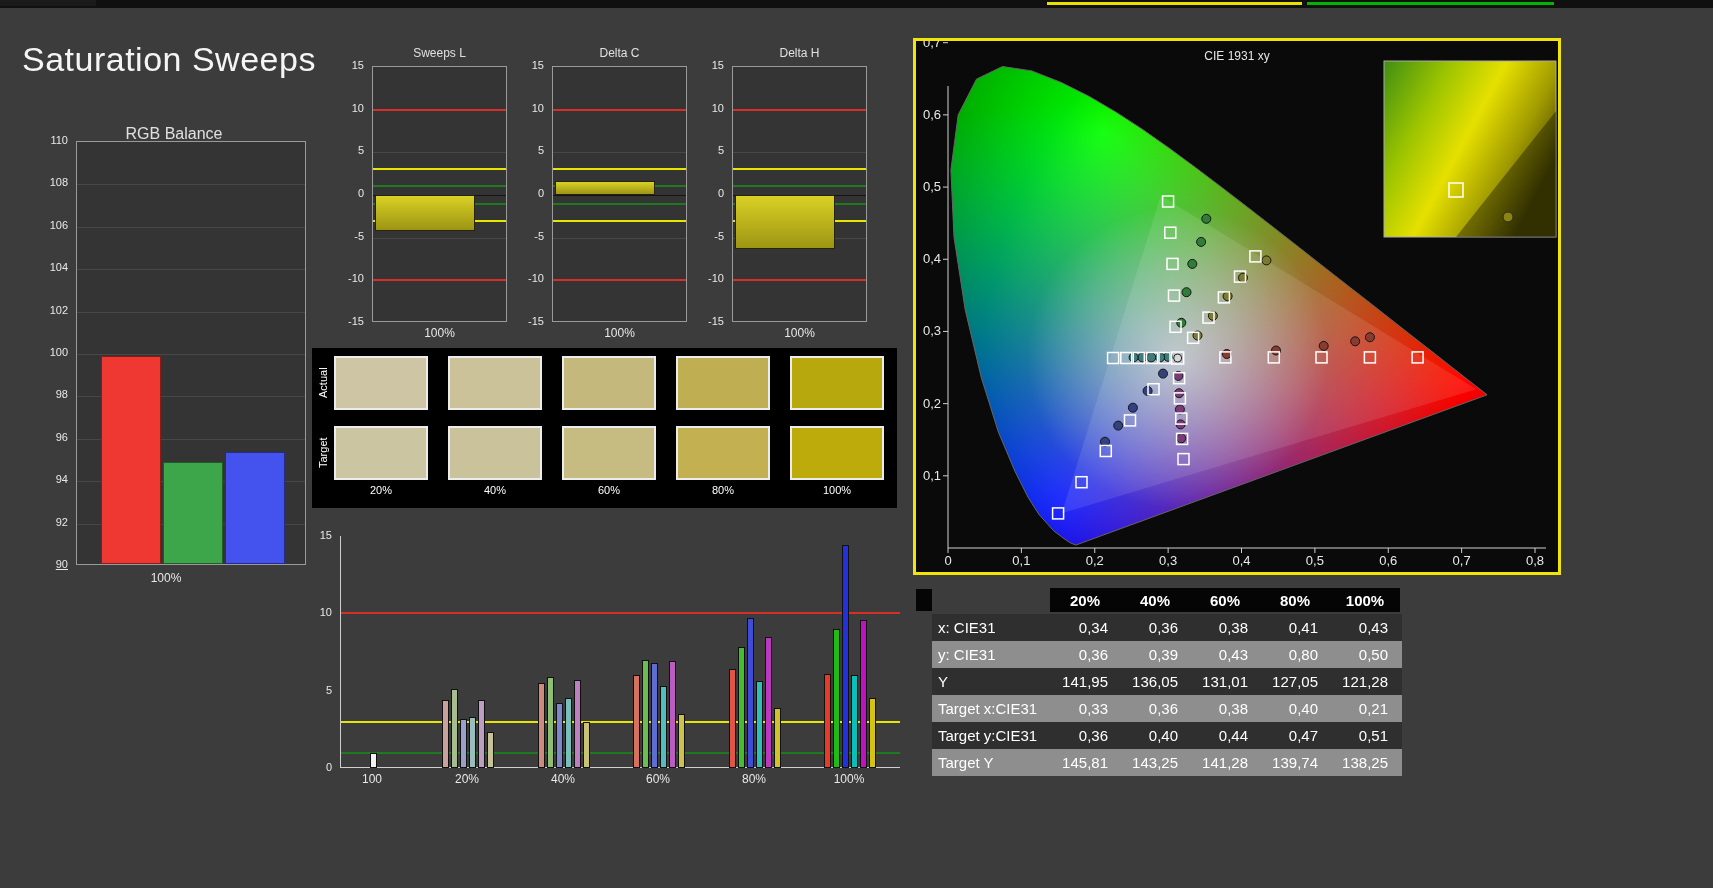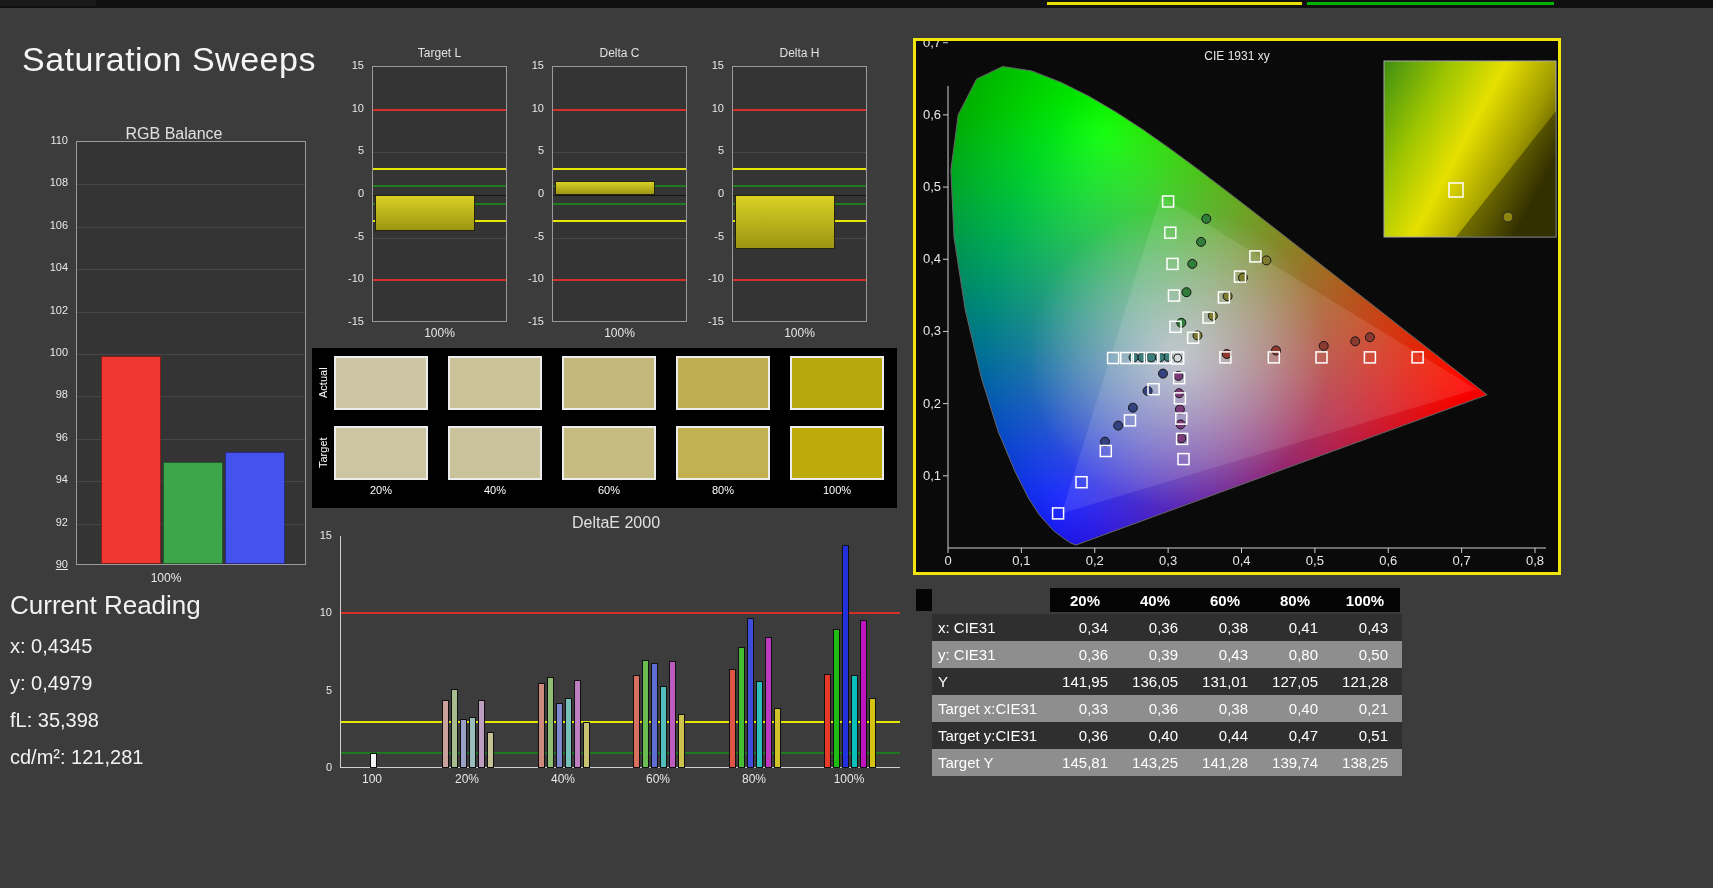--- a/index.html
+++ b/index.html
@@ -112,30 +112,23 @@
         <div class="gridline" style="top: 127.2px;"></div>
         <div class="gridline" style="top: 84.8px;"></div>
         <div class="gridline" style="top: 42.4px;"></div>
         <div class="rgbbar" style="left: 24px; width: 60px; height: 207.76px; background: rgb(238, 56, 49);"></div>
         <div class="rgbbar" style="left: 86px; width: 60px; height: 101.76px; background: rgb(61, 166, 75);"></div>
         <div class="rgbbar" style="left: 148px; width: 60px; height: 112.36px; background: rgb(69, 83, 238);"></div>
       </div>
     <div id="rgb-xlabel">100%</div>
   </div>
 
-  <div id="current-reading">
-    <div id="cr-title">Current Reading</div>
-    <div class="cr-line">x: 0,4345</div>
-    <div class="cr-line">y: 0,4979</div>
-    <div class="cr-line">fL: 35,398</div>
-    <div class="cr-line">cd/m²: 121,281</div>
-  </div>
 
   <div id="delta-l" class="delta-chart">
-    <div class="delta-title">Target L</div>
+    <div class="delta-title">Sweeps L</div>
     <div class="delta-ylabels">
         <div class="ytick" style="top: 269px;">-15</div>
         <div class="ytick" style="top: 226.333px;">-10</div>
         <div class="ytick" style="top: 183.667px;">-5</div>
         <div class="ytick" style="top: 141px;">0</div>
         <div class="ytick" style="top: 98.3333px;">5</div>
         <div class="ytick" style="top: 55.6667px;">10</div>
         <div class="ytick" style="top: 13px;">15</div>
       </div>
     <div class="delta-plot">
@@ -228,21 +221,20 @@
         <div class="swatch" style="left: 456px; top: 78px; background: rgb(188, 171, 11);"></div>
         <div class="swlabel" style="left: 0px;">20%</div>
         <div class="swlabel" style="left: 114px;">40%</div>
         <div class="swlabel" style="left: 228px;">60%</div>
         <div class="swlabel" style="left: 342px;">80%</div>
         <div class="swlabel" style="left: 456px;">100%</div>
       </div>
   </div>
 
   <div id="de-chart">
-    <div class="chart-title" style="top:2px;">DeltaE 2000</div>
     <div id="de-ylabels">
         <div class="ytick" style="top: 249px;">0</div>
         <div class="ytick" style="top: 171.667px;">5</div>
         <div class="ytick" style="top: 94.3333px;">10</div>
         <div class="ytick" style="top: 17px;">15</div>
       </div>
     <div id="de-plot">
         <div class="refline" style="top: 76.3333px; background: rgb(214, 47, 40);"></div>
         <div class="refline" style="top: 184.6px; background: rgb(230, 230, 0);"></div>
         <div class="refline" style="top: 215.533px; background: rgb(31, 122, 31);"></div>

